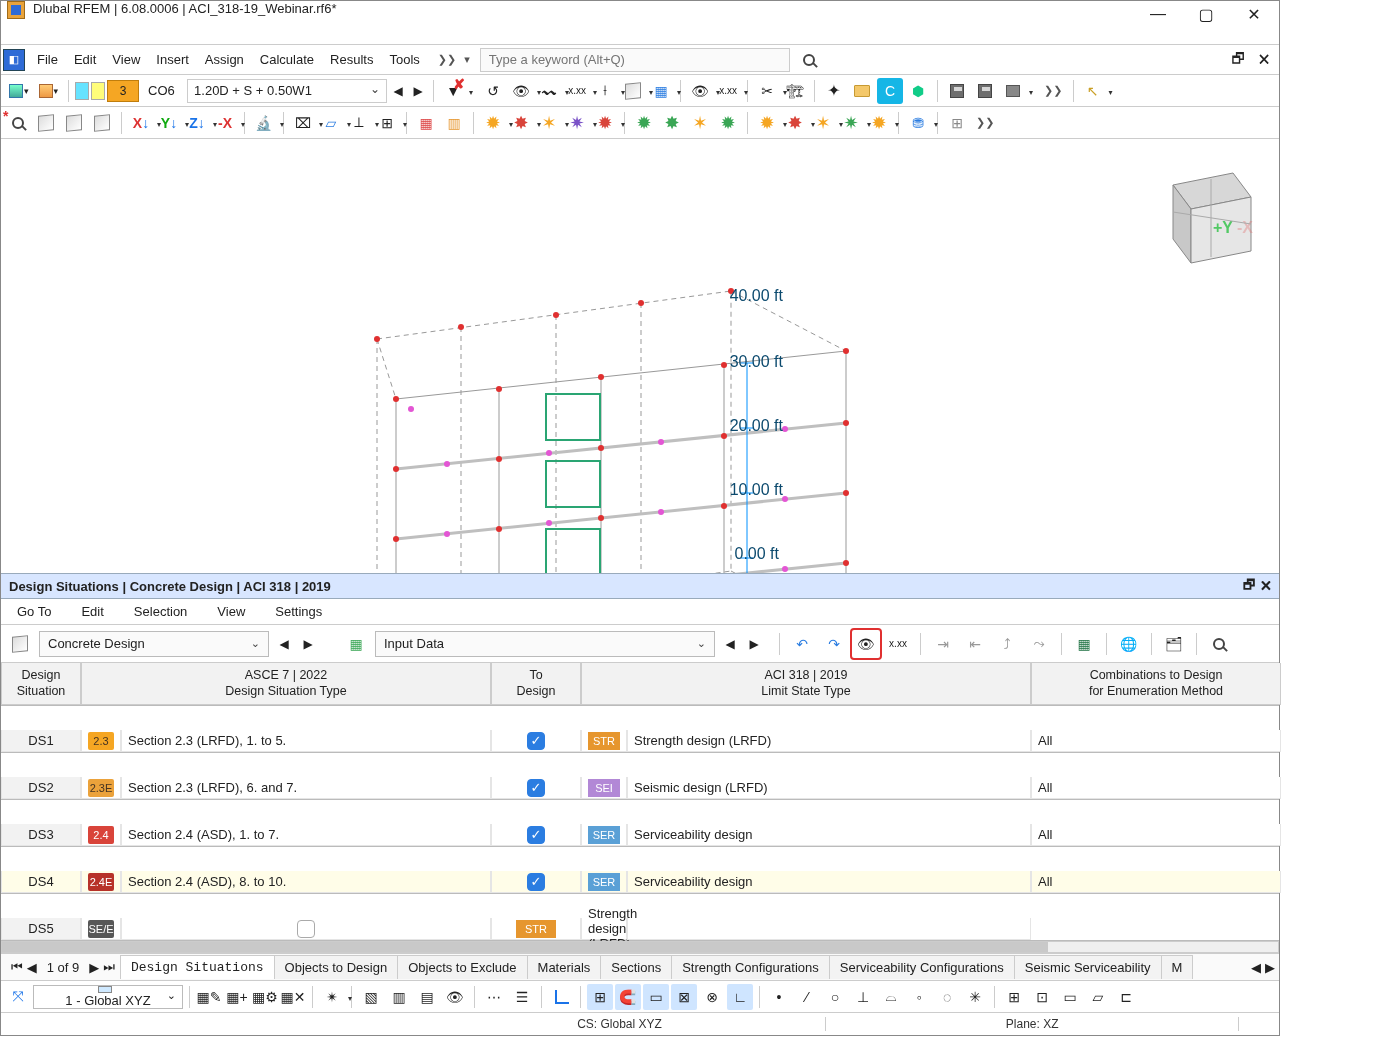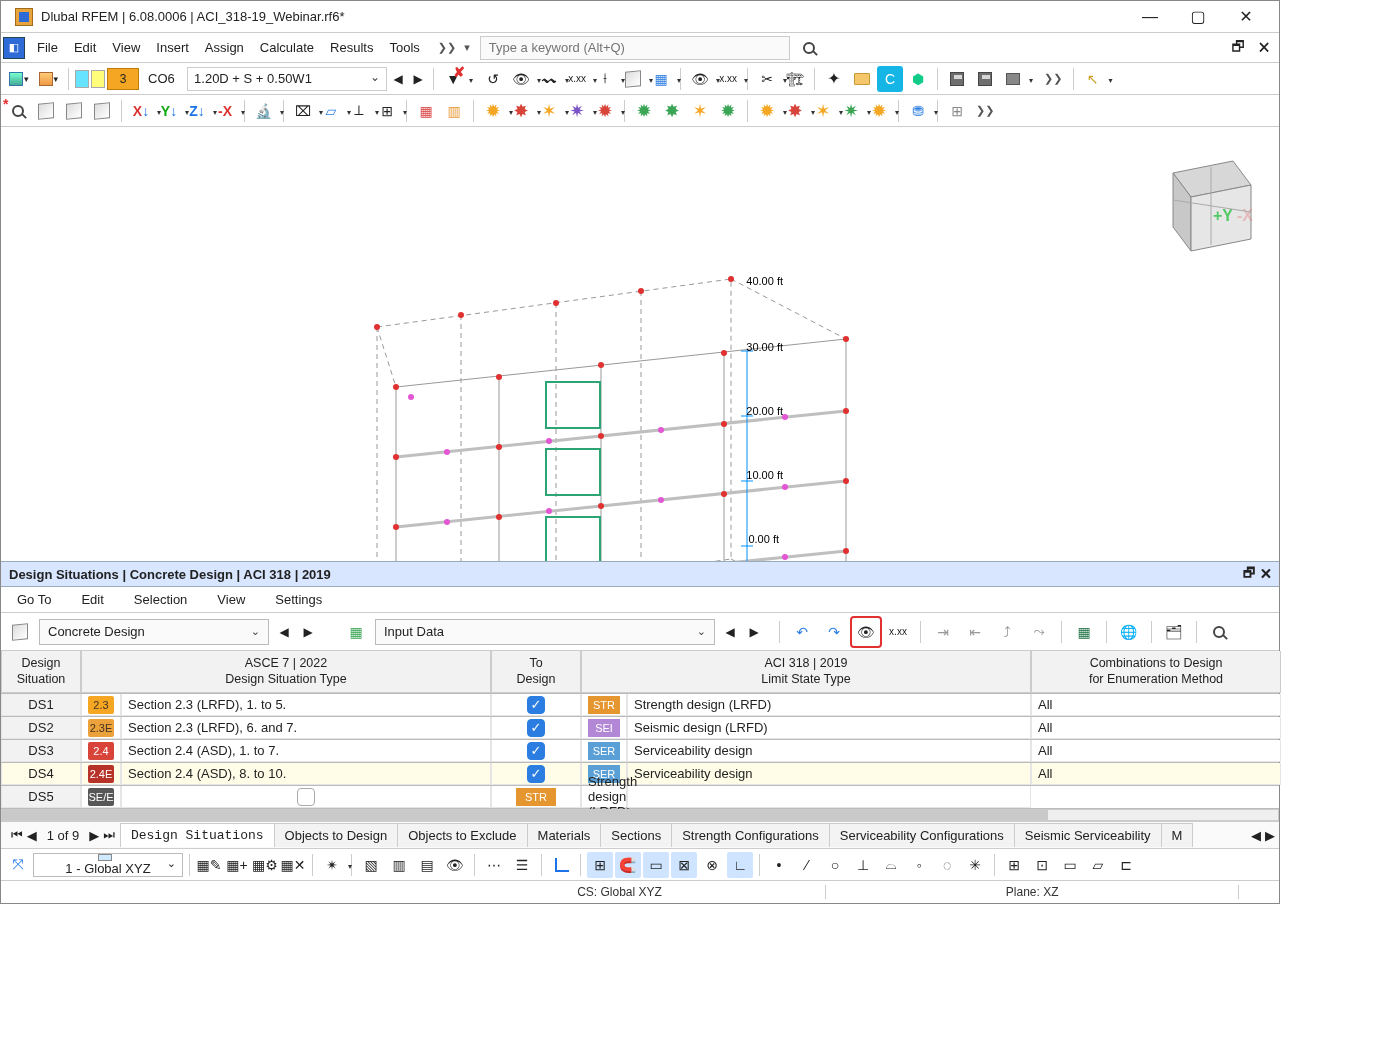--- a/index.html
+++ b/index.html
@@ -1,18 +1,18 @@
 <!DOCTYPE html>
 <html><head>
 <meta charset="utf-8">
 <style>
   * { box-sizing: border-box; }
   body { margin:0; font-family: "Segoe UI", Arial, sans-serif; font-size:13px; background:#fff; color:#222; user-select:none; }
   .window { width:1280px; border:1px solid #888; background:#fff; }
-  .titlebar { display:flex; align-items:center; height:32px; padding:0 8px; border-bottom:1px solid #ccc; }
+  .titlebar { display:flex; height:44px; padding:0 0; border-bottom:1px solid #ccc; }
   .titlebar .appicon { width:18px; height:18px; margin:0 6px; background:#e8a33c; border:1px solid #a06b18; position:relative; }
   .titlebar .appicon::after { content:""; position:absolute; width:10px; height:10px; left:3px; top:3px; background:#2e6bd6; }
   .titlebar .title { flex:1; font-size:13px; padding-left:2px; }
   .winbtns { display:flex; gap:14px; margin-right:8px; }
   .winbtn { width:34px; height:26px; display:flex; align-items:center; justify-content:center; font-size:16px; cursor:pointer; }
   .menubar { display:flex; align-items:center; height:30px; border-bottom:1px solid #ccc; padding:0 2px; font-size:13px; }
   .logo-sq { width:22px; height:22px; background:#2e6bd6; color:#fff; display:flex; align-items:center; justify-content:center; font-size:11px; margin-right:4px; border:1px solid #245; }
   .menuitem { padding:4px 8px; cursor:pointer; }
   .menuspacer { flex:0 0 6px; }
   .chev { font-size:11px; color:#555; padding:0 4px; cursor:pointer; }
@@ -41,38 +41,38 @@
   .i-loupe::after { content:""; position:absolute; width:6px; height:2px; background:#444; right:-5px; bottom:-2px; transform:rotate(45deg); }
   .i-axis { width:16px; height:16px; position:relative; }
   .i-axis::before, .i-axis::after { content:""; position:absolute; background:#1a73e8; }
   .i-axis::before { width:2px; height:14px; left:2px; top:1px; }
   .i-axis::after { width:14px; height:2px; left:2px; bottom:1px; }
   .i-color { width:14px; height:14px; }
   .hl-red { outline:2px solid #e03030; outline-offset:0; }
 
   .viewport { position:relative; height:434px; background:#fff; overflow:hidden; }
   .viewport svg { position:absolute; inset:0; }
-  .vp-label { position:absolute; font-size:11px; color:#000000; }
+  .vp-label { position:absolute; font-size:16px; color:#0c4a6e; }
 
   .navcube { position:absolute; right:16px; top:16px; width:120px; height:120px; }
   .panel-title { background:#d8e6ff; border-top:1px solid #9ab; border-bottom:1px solid #9ab; height:26px; display:flex; align-items:center; padding:0 8px; font-weight:600; font-size:13px; }
   .panel-title .ticons { margin-left:auto; display:flex; gap:6px; }
   .submenu { display:flex; gap:14px; height:26px; align-items:center; padding:0 8px; border-bottom:1px solid #ccc; font-size:13px; }
   .dropdown-row { display:flex; align-items:center; gap:6px; height:38px; padding:0 6px; border-bottom:1px solid #ccc; }
   .drop { height:26px; border:1px solid #bbb; background:#fafafa; display:flex; align-items:center; padding:0 8px; font-size:13px; position:relative; cursor:pointer; }
   .drop .dd-caret { margin-left:auto; font-size:11px; color:#444; padding-left:10px; }
   .drop.wide1 { width:230px; }
   .drop.wide2 { width:340px; }
   .paneltb { display:flex; align-items:center; gap:4px; margin-left:6px; }
   .paneltb .tb-btn { width:28px; height:28px; }
 
   .grid { display:grid; grid-template-columns: 80px 40px 370px 90px 46px 404px 250px; font-size:13px; border-bottom:1px solid #bbb;}
   .gh { background:#f2f2f2; text-align:center; padding:4px 4px; border:1px solid #ccc; border-top:none; font-size:12.5px; display:flex; align-items:center; justify-content:center; }
   .gh.double { flex-direction:column; line-height:1.25; height:42px; }
-  .gc { border:1px solid #e5e5e5; border-top:none; padding:3px 6px; height:22px; display:flex; align-items:center; background:#fff; }
+  .gc { border:1px solid #e5e5e5; border-top:none; padding:3px 6px; height:22px; display:flex; align-items:center; background:#fff;margin-top:24px; }
   .gc.center { justify-content:center; }
   .gc.dsid { background:#f2f2f2; justify-content:center; }
   .row-hl .gc { background:#fffde8; }
   .badge { display:inline-flex; align-items:center; justify-content:center; width:36px; height:18px; color:#fff; font-size:11px; border-radius:2px; }
   .badge.orange { background:#f5a623; color:#432; }
   .badge.orange2 { background:#eba23b; color:#432; }
   .badge.red { background:#d9443a; }
   .badge.darkred { background:#b73229; }
   .badge.gray { background:#575757; }
   .tag { display:inline-flex; align-items:center; justify-content:center; width:40px; height:18px; font-size:11px; color:#fff; }

